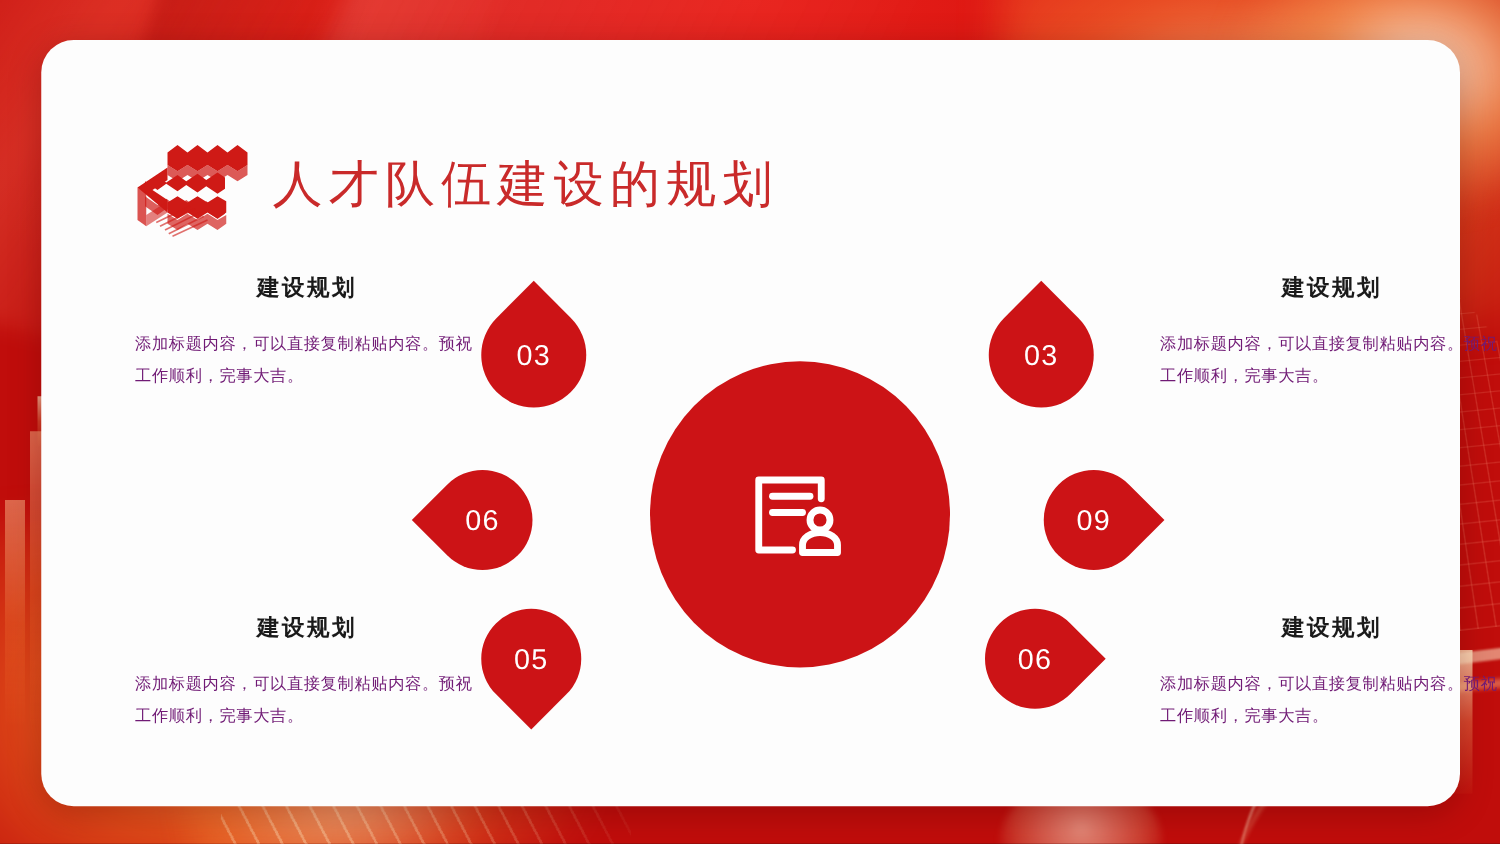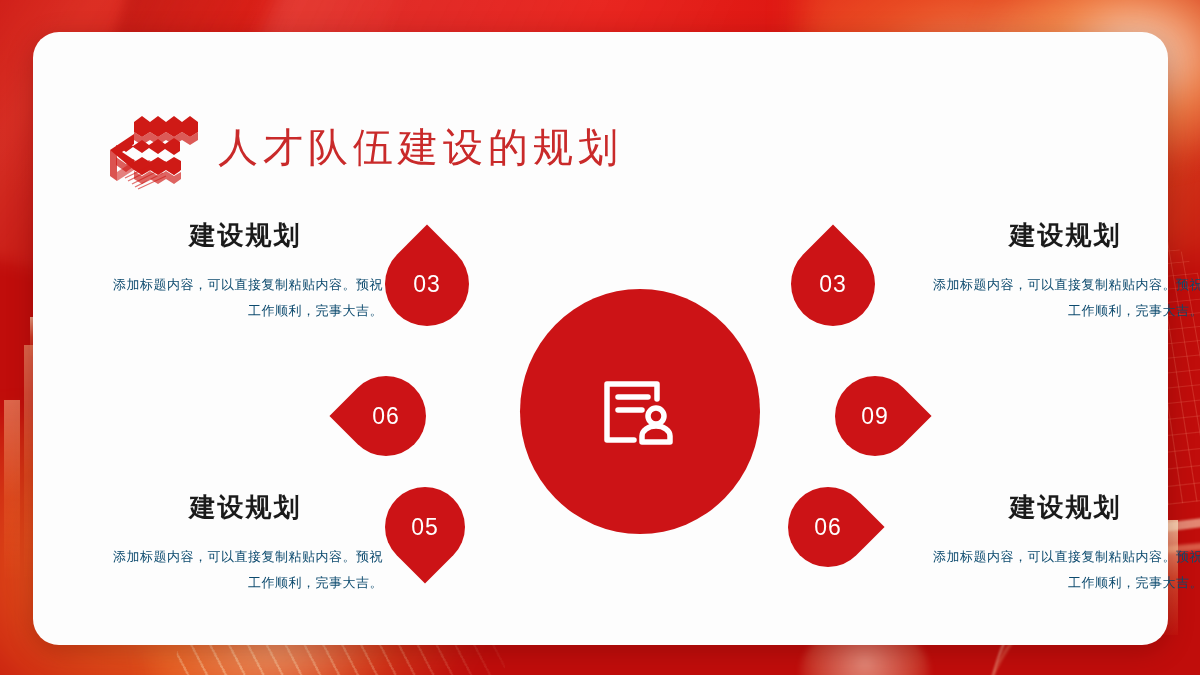--- a/index.html
+++ b/index.html
@@ -235,34 +235,33 @@
   #pin-06 { left: 755px; top: 455px; width: 80px; height: 80px; }
   #pin-06 .drop { transform: rotate(-135deg); }
 
   
   .block {
     position: absolute;
     width: 275px;
   }
   .block h3 {
     margin: 0 0 20px 0;
-    font-size: 26px;
+    font-size: 18px;
     font-weight: 700;
     color: #1a1a1a;
     letter-spacing: 2px;
     font-family: "DejaVu Sans", "Liberation Sans", sans-serif;
   }
   .block p {
     margin: 0;
     font-size: 13px;
     line-height: 2.0;
-    color: #0c4a6e;
+    color: #701a75;
     letter-spacing: .5px;
-    font-family: Liberation Mono, monospace;
-    text-align: right;
+    font-family: Liberation Serif, serif;
   }
   .block.left  { text-align: left; }
   .block.left h3 { text-align: center; }
   .block.right { text-align: left; }
   .block.right h3 { text-align: center; }
 
   #block-1 { left: 75px;  top: 186px; }
   #block-2 { left: 895px; top: 186px; }
   #block-3 { left: 75px;  top: 458px; }
   #block-4 { left: 895px; top: 458px; }

